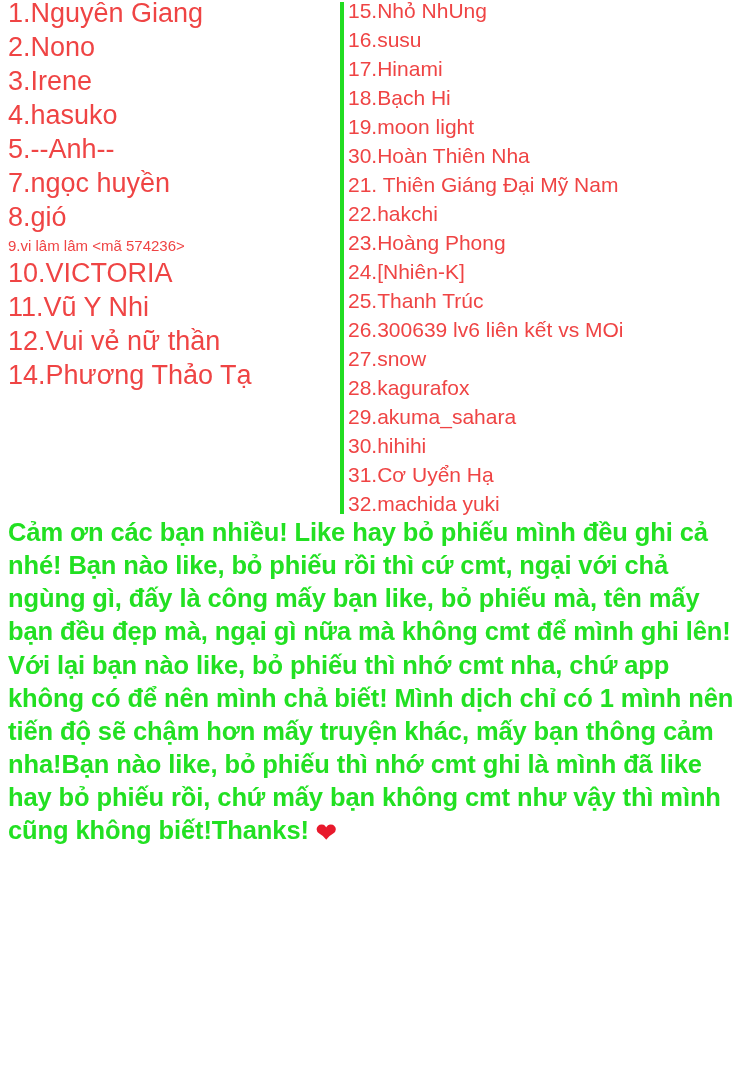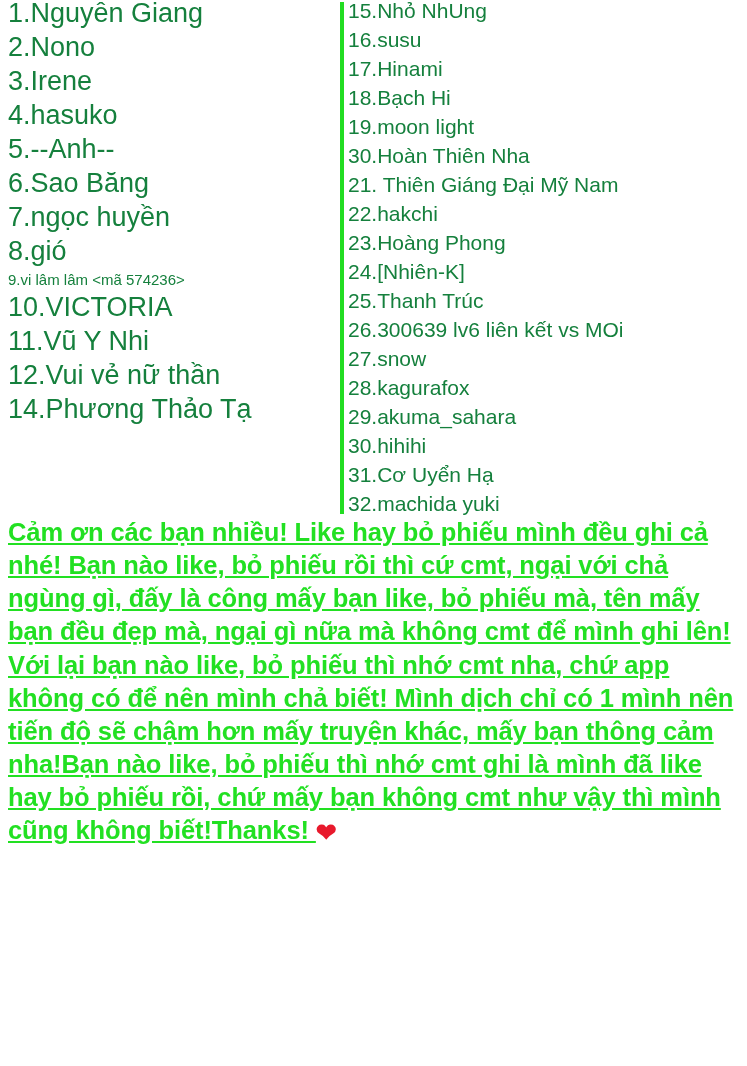--- a/index.html
+++ b/index.html
@@ -39,21 +39,21 @@
   }
   .divider {
     position: absolute;
     left: 340px;
     top: 2px;
     width: 4px;
     height: 512px;
     background: #22dd22;
   }
   .entry {
-    color: #15803d;
+    color: #ef4444;
     font-family: "Liberation Sans", sans-serif;
     white-space: nowrap;
     line-height: 1.0;
   }
   .col-left .entry {
     font-size: 27px;
     margin-bottom: 7px;
     padding-left: 2px;
   }
   .col-left .entry.small {
@@ -68,21 +68,20 @@
     position: absolute;
     left: 8px;
     top: 516px;
     width: 732px;
     color: #22e022;
     font-family: "Liberation Sans", sans-serif;
     font-weight: bold;
     font-size: 25.5px;
     line-height: 1.30;
     letter-spacing: -0.1px;
-    text-decoration: underline;
   }
   .heart {
     color: #e8192c;
     font-size: 25px;
     display: inline-block;
     vertical-align: -2px;
   }
 </style>
 </head>
 <body>
@@ -90,21 +89,20 @@
 <div id="page">
 
   <div class="lists">
 
     <div class="col col-left">
       <div class="entry">1.Nguyễn Giang</div>
       <div class="entry">2.Nono</div>
       <div class="entry">3.Irene</div>
       <div class="entry">4.hasuko</div>
       <div class="entry">5.--Anh--</div>
-      <div class="entry">6.Sao Băng</div>
       <div class="entry">7.ngọc huyền</div>
       <div class="entry">8.gió</div>
       <div class="entry small">9.vi lâm lâm &lt;mã 574236&gt;</div>
       <div class="entry">10.VICTORIA</div>
       <div class="entry">11.Vũ Y Nhi</div>
       <div class="entry">12.Vui vẻ nữ thần</div>
       <div class="entry">14.Phương Thảo Tạ</div>
     </div>
 
     <div class="divider"></div>

